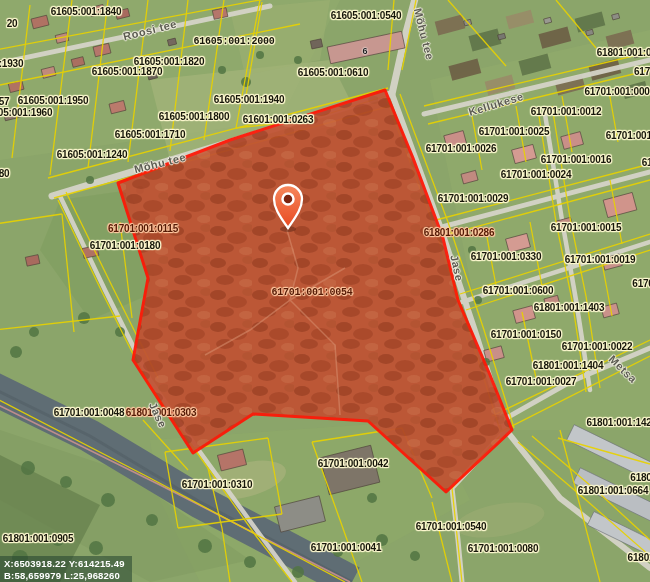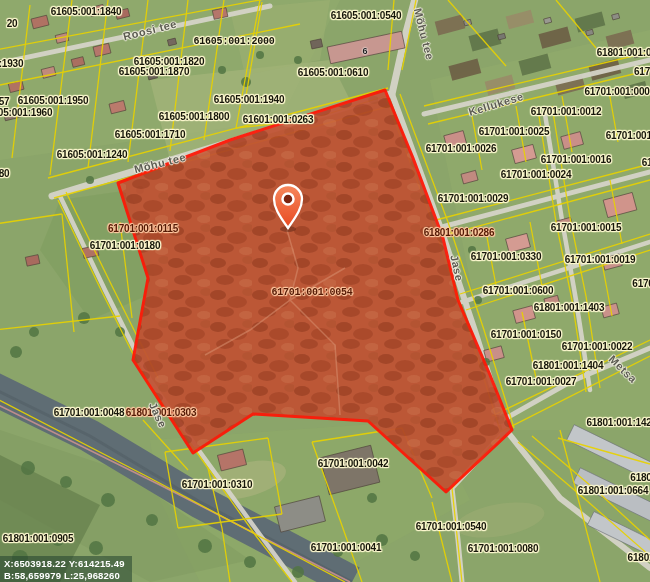--- a/index.html
+++ b/index.html
@@ -262,21 +262,21 @@
     </g>
   </svg>
 
   <div class="labels" id="labels">
       <span class="plabel" style="left: 12px; top: 23px;">20</span>
       <span class="plabel" style="left: 86px; top: 11px;">61605:001:1840</span>
       <span class="plabel" style="left: 366px; top: 15px;">61605:001:0540</span>
       <span class="plabel" style="left: 234px; top: 41px; font-family: Liberation Mono, monospace;">61605:001:2000</span>
       <span class="plabel" style="left: -12px; top: 63px;">61605:001:1930</span>
       <span class="plabel" style="left: 169px; top: 61px;">61605:001:1820</span>
-      <span class="plabel" style="left: 154px; top: 71px; text-align: right;">61605:001:1870</span>
+      <span class="plabel" style="left: 127px; top: 71px; text-align: right;">61605:001:1870</span>
       <span class="plabel" style="left: 333px; top: 72px;">61605:001:0610</span>
       <span class="plabel" style="left: 4px; top: 101px;">57</span>
       <span class="plabel" style="left: 53px; top: 100px; text-align: right;">61605:001:1950</span>
       <span class="plabel" style="left: 17px; top: 112px;">61605:001:1960</span>
       <span class="plabel" style="left: 249px; top: 99px;">61605:001:1940</span>
       <span class="plabel" style="left: 194px; top: 116px;">61605:001:1800</span>
       <span class="plabel" style="left: 278px; top: 119px;">61601:001:0263</span>
       <span class="plabel" style="left: 150px; top: 134px;">61605:001:1710</span>
       <span class="plabel" style="left: 92px; top: 154px;">61605:001:1240</span>
       <span class="plabel" style="left: 4px; top: 173px;">80</span>

